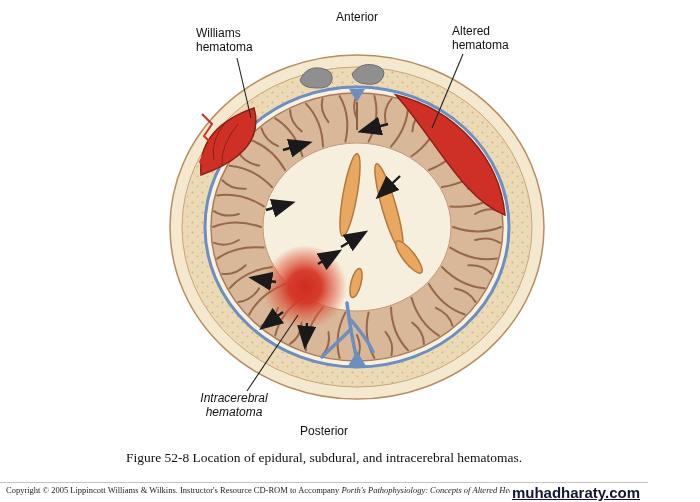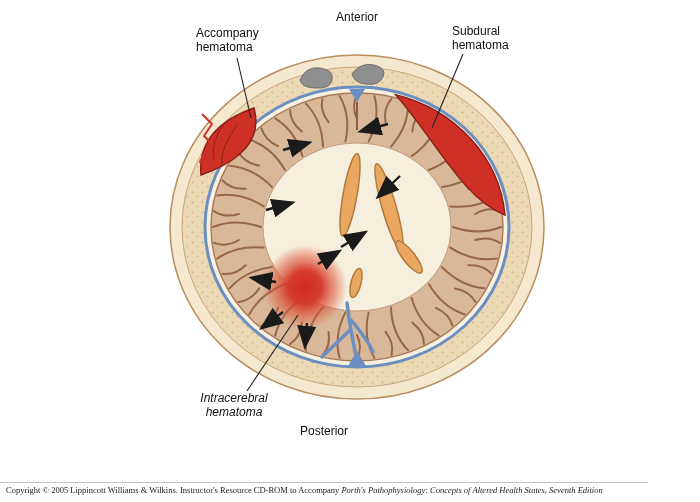--- a/index.html
+++ b/index.html
@@ -166,34 +166,36 @@
     <g>
       <line class="ptr" x1="237" y1="58" x2="251" y2="118"></line>
       <line class="ptr" x1="463" y1="54" x2="432" y2="128"></line>
       <line class="ptr" x1="247" y1="391" x2="298" y2="315"></line>
     </g>
   </svg>
 
   <div class="lbl" style="left:307px;top:10px;width:100px;text-align:center;">Anterior</div>
 
   <div class="lbl" style="left:196px;top:26px;width:72px;">
-    <div>Accompany</div>
+    <div>Williams</div>
     <div>hematoma</div>
   </div>
 
   <div class="lbl" style="left:452px;top:24px;width:75px;">
-    <div>Subdural</div>
+    <div>Altered</div>
     <div>hematoma</div>
   </div>
 
   <div class="lbl" style="left:190px;top:391px;width:88px;text-align:center;font-style:italic;">
     <div>Intracerebral</div>
     <div>hematoma</div>
   </div>
 
   <div class="lbl" style="left:300px;top:424px;width:100px;text-align:left;">Posterior</div>
 
+  <div class="caption">Figure 52-8 Location of epidural, subdural, and intracerebral hematomas.</div>
 
   <div class="footer">
     <span>Copyright © 2005 Lippincott Williams &amp; Wilkins.  Instructor's Resource CD-ROM to Accompany </span><i>Porth's Pathophysiology: Concepts of Altered Health States, Seventh Edition</i>
   </div>
+  <div class="watermark">muhadharaty.com</div>
 
 </div>
 
 </body></html>

